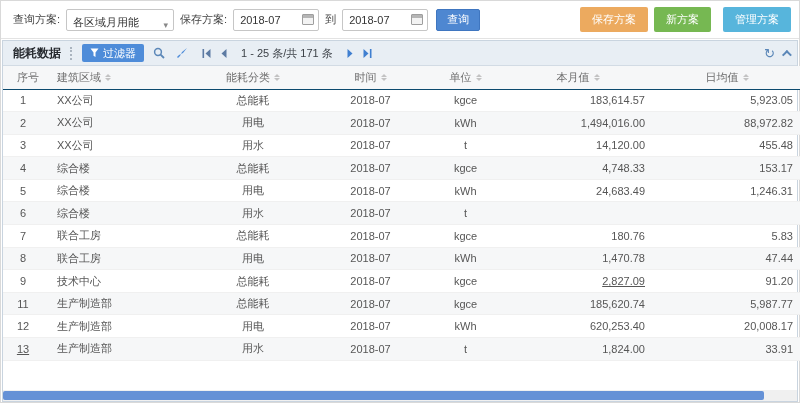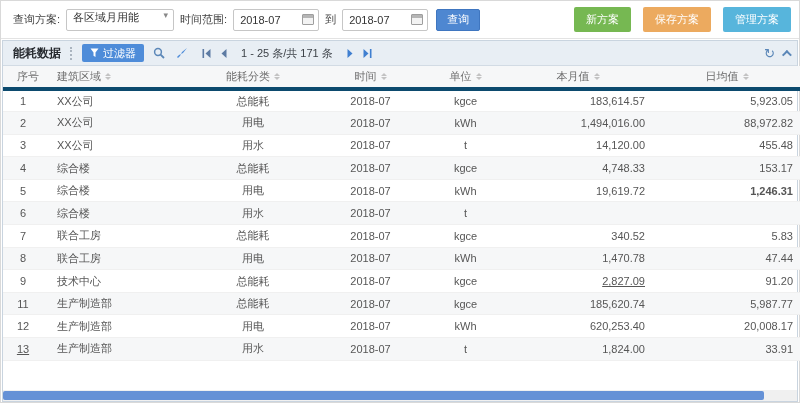--- a/index.html
+++ b/index.html
@@ -5,21 +5,21 @@
   * { margin:0; padding:0; box-sizing:border-box; }
   html,body { width:800px; height:403px; overflow:hidden;
     font-family:"Liberation Sans","DejaVu Sans",sans-serif; background:#f2f2f2; }
   .app { width:800px; height:403px; background:#fff; border:1px solid #d9d9d9; display:flex; flex-direction:column; }
 
   
   .topbar { height:38px; flex:0 0 38px; display:flex; align-items:center; padding:0 8px 0 12px;
     background:#fff; border-bottom:1px solid #e3e3e3; gap:6px; }
   .lbl { font-size:11px; color:#444; white-space:nowrap; }
   .select { width:108px; height:22px; border:1px solid #c6c6c6; border-radius:2px; background:#fff;
-    display:flex; align-items:flex-start; justify-content:space-between; padding:0 5px 0 6px; cursor:pointer; }
+    display:flex; align-items:flex-end; justify-content:space-between; padding:0 5px 0 6px; cursor:pointer; }
   .select .sel-txt { font-size:11px; color:#333; white-space:nowrap; overflow:hidden; }
   .select .arr { font-size:9px; color:#888; }
   .datefield { width:86px; height:22px; border:1px solid #c6c6c6; border-radius:2px; background:#fff;
     display:flex; align-items:center; justify-content:space-between; padding:0 4px 0 6px; }
   .datefield .dval { font-size:11px; color:#333; }
   .cal { width:12px; height:11px; border:1px solid #9e9e9e; border-radius:1px;
     background:linear-gradient(#b5b5b5 0 3px, #f3f3f3 3px); }
   .btn { height:22px; border:none; border-radius:2px; font-size:11px; color:#fff; cursor:pointer;
     padding:0 10px; font-family:inherit; }
   .btn-query { background:#4e87d1; border:1px solid #3f76c0; margin-left:2px; }
@@ -39,21 +39,21 @@
   .tool-ic { width:16px; height:16px; display:flex; align-items:center; justify-content:center; cursor:pointer; }
   .pager { display:flex; align-items:center; gap:7px; margin-left:4px; }
   .pgbtn { cursor:pointer; display:flex; align-items:center; }
   .pg-info { font-size:11px; color:#3a3f45; margin:16px 6px; white-space:nowrap; }
   .icon-refresh { font-size:13px; color:#5b87b8; line-height:1; cursor:pointer; }
   .chev { width:7px; height:7px; border-top:2px solid #5b87b8; border-right:2px solid #5b87b8;
     transform:rotate(-45deg) translateY(2px); cursor:pointer; }
 
   
   table { width:100%; border-collapse:collapse; table-layout:fixed; }
-  thead th { height:23px; background:#f6f7f8; border-bottom:4px solid #0c4a6e;
+  thead th { height:23px; background:#f6f7f8; border-bottom:1px solid #0c4a6e;
     font-size:11px; font-weight:normal; color:#6d6d6d; cursor:pointer; }
   thead th .hwrap { display:flex; align-items:center; justify-content:center; gap:4px; }
   thead th.h-left .hwrap { justify-content:flex-start; padding-left:14px; }
   .sort { display:inline-flex; flex-direction:column; align-items:center; }
   .sort i { display:block; width:0; height:0; border-left:3px solid transparent; border-right:3px solid transparent; }
   .sort .up { border-bottom:3px solid #c3c3c3; margin-bottom:1px; }
   .sort .dn { border-top:3px solid #c3c3c3; }
   tbody td { height:22.6px; font-size:11px; color:#565656; border-bottom:1px solid #f0f0f0;
     white-space:nowrap; overflow:hidden; padding:0 8px; }
   tbody tr:nth-child(even) { background:#f6f7f8; }
@@ -66,34 +66,34 @@
 <body>
 
 <div class="app">
 
   <div class="topbar">
     <span class="lbl">查询方案:</span>
     <div class="select">
       <span class="sel-txt">各区域月用能</span>
       <span class="arr">▾</span>
     </div>
-    <span class="lbl">时间范围:</span>
+    <span class="lbl">保存方案:</span>
     <div class="datefield">
       <span class="dval">2018-07</span>
       <span class="cal"></span>
     </div>
     <span class="lbl">到</span>
     <div class="datefield">
       <span class="dval">2018-07</span>
       <span class="cal"></span>
     </div>
     <button class="btn btn-query">查询</button>
     <div class="spacer"></div>
+    <button class="btn btn-save">保存方案</button>
     <button class="btn btn-new">新方案</button>
-    <button class="btn btn-save">保存方案</button>
     <button class="btn btn-manage">管理方案</button>
   </div>
 
   <div class="panel">
     <div class="panel-header">
       <span class="ptitle">能耗数据</span>
       <span class="grip"></span>
       <button class="btn btn-filter">
         <svg width="9" height="10" viewBox="0 0 9 10">
             <path d="M0.5 0.5 H8.5 L5.5 4.5 V9 L3.5 7.7 V4.5 Z" fill="#fff"></path>
@@ -250,39 +250,39 @@
             <td style="text-align: center;">kgce</td>
             <td style="text-align: right;">4,748.33</td>
             <td style="text-align: right;">153.17</td>
           </tr>
           <tr>
             <td style="text-align: center;">5</td>
             <td style="text-align: left; padding-left: 14px;">综合楼</td>
             <td style="text-align: center;">用电</td>
             <td style="text-align: center;">2018-07</td>
             <td style="text-align: center;">kWh</td>
-            <td style="text-align: right;">19,619.72</td>
-            <td style="text-align: right; font-weight: bold;">1,246.31</td>
+            <td style="text-align: right;">24,683.49</td>
+            <td style="text-align: right;">1,246.31</td>
           </tr>
           <tr>
             <td style="text-align: center;">6</td>
             <td style="text-align: left; padding-left: 14px;">综合楼</td>
             <td style="text-align: center;">用水</td>
             <td style="text-align: center;">2018-07</td>
             <td style="text-align: center;">t</td>
             <td style="text-align: right;"></td>
             <td style="text-align: right;"></td>
           </tr>
           <tr>
             <td style="text-align: center;">7</td>
             <td style="text-align: left; padding-left: 14px;">联合工房</td>
             <td style="text-align: center;">总能耗</td>
             <td style="text-align: center;">2018-07</td>
             <td style="text-align: center;">kgce</td>
-            <td style="text-align: right;">340.52</td>
+            <td style="text-align: right;">180.76</td>
             <td style="text-align: right;">5.83</td>
           </tr>
           <tr>
             <td style="text-align: center;">8</td>
             <td style="text-align: left; padding-left: 14px;">联合工房</td>
             <td style="text-align: center;">用电</td>
             <td style="text-align: center;">2018-07</td>
             <td style="text-align: center;">kWh</td>
             <td style="text-align: right; margin-top: 23px;">1,470.78</td>
             <td style="text-align: right;">47.44</td>

